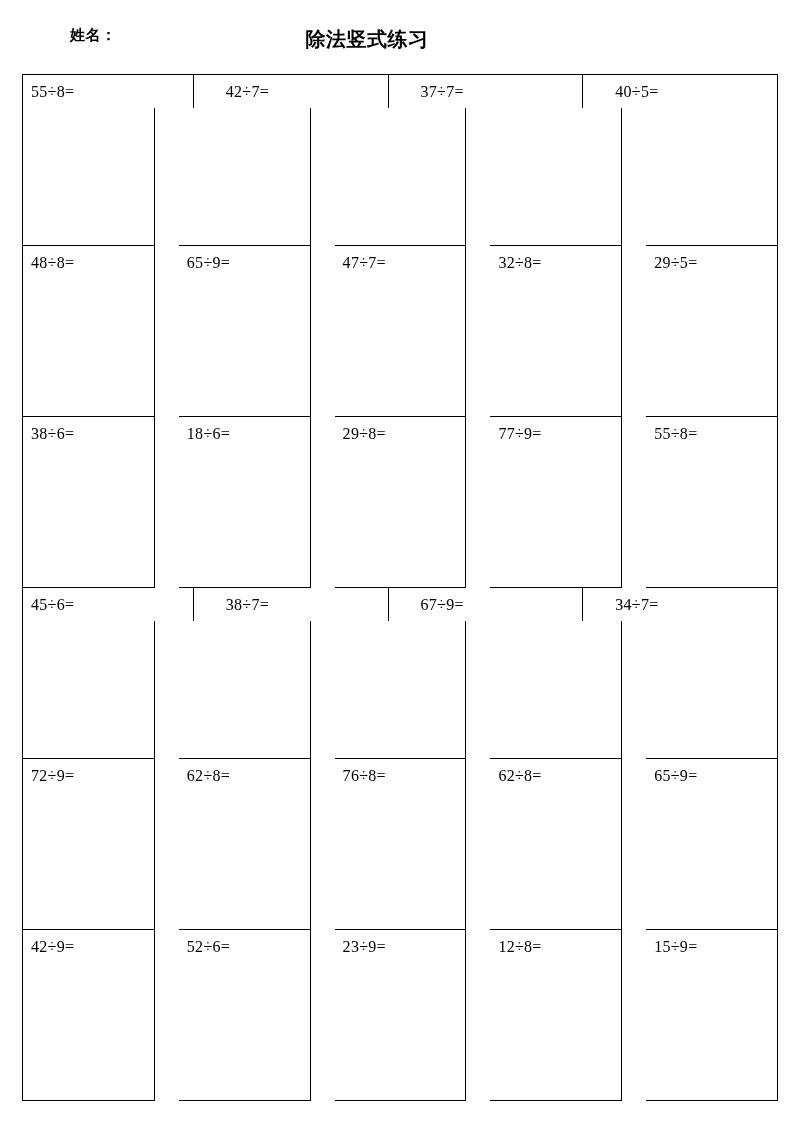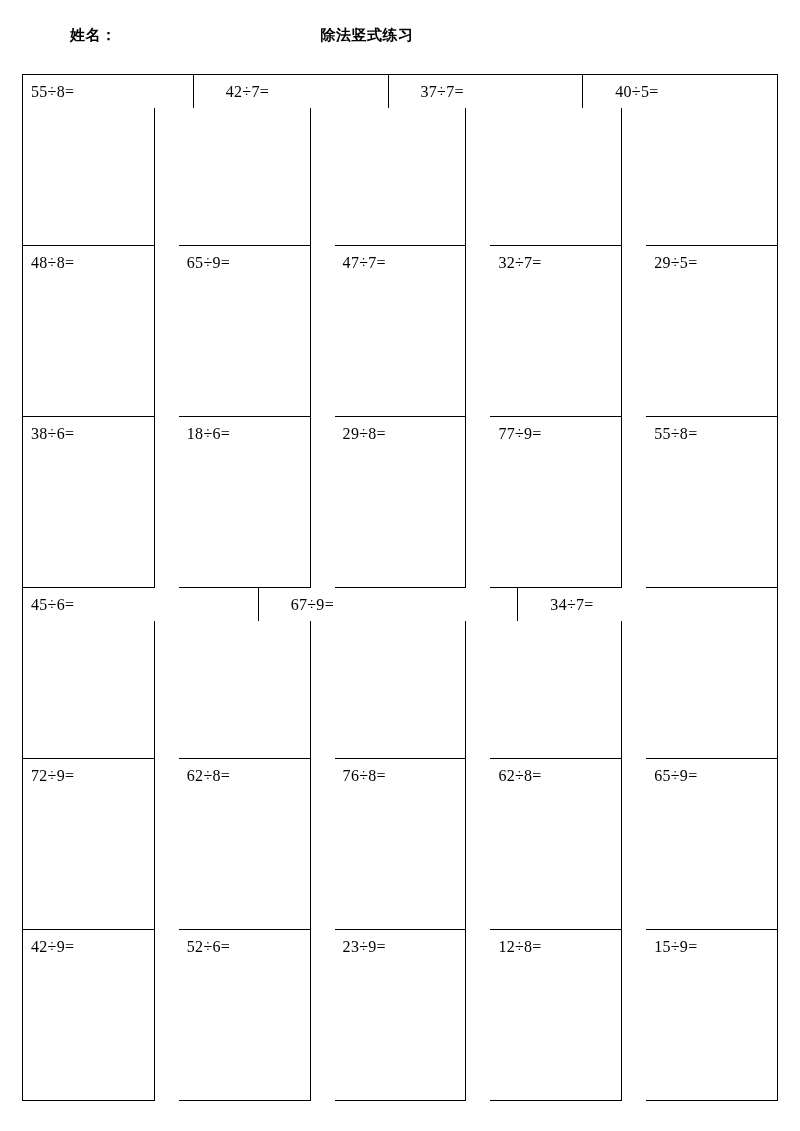--- a/index.html
+++ b/index.html
@@ -36,21 +36,21 @@
     font-weight: bold;
     letter-spacing: 0.5px;
   }
   .doc-title {
     position: absolute;
     left: 0;
     right: 0;
     top: 0;
     text-align: center;
     font-family: "DejaVu Sans", sans-serif;
-    font-size: 15px;
+    font-size: 20px;
     font-weight: bold;
     letter-spacing: 0.5px;
     padding-left: 20px;
   }
   .sheet {
     position: absolute;
     top: 74px;
     left: 22px;
     width: 756px;
     border-left: 1.6px solid #000;
@@ -111,21 +111,21 @@
       <div class="cell cell-work"></div>
       <div class="cell cell-work"></div>
       <div class="cell cell-work"></div>
       <div class="cell cell-work"></div>
     </div>
 
     <div class="row qrow">
       <div class="cell cell-expr">48÷8=</div>
       <div class="cell cell-expr">65÷9=</div>
       <div class="cell cell-expr">47÷7=</div>
-      <div class="cell cell-expr">32÷7=</div>
+      <div class="cell cell-expr">32÷8=</div>
       <div class="cell cell-expr">29÷5=</div>
     </div>
     <div class="row workrow">
       <div class="cell cell-work"></div>
       <div class="cell cell-work"></div>
       <div class="cell cell-work"></div>
       <div class="cell cell-work"></div>
       <div class="cell cell-work"></div>
     </div>
 
@@ -139,20 +139,21 @@
     <div class="row workrow">
       <div class="cell cell-work"></div>
       <div class="cell cell-work"></div>
       <div class="cell cell-work"></div>
       <div class="cell cell-work"></div>
       <div class="cell cell-work"></div>
     </div>
 
     <div class="row qrow">
       <div class="cell cell-expr">45÷6=</div>
+      <div class="cell cell-expr">38÷7=</div>
       <div class="cell cell-expr">67÷9=</div>
       <div class="cell cell-expr">34÷7=</div>
     </div>
     <div class="row workrow">
       <div class="cell cell-work"></div>
       <div class="cell cell-work"></div>
       <div class="cell cell-work"></div>
       <div class="cell cell-work"></div>
       <div class="cell cell-work"></div>
     </div>

